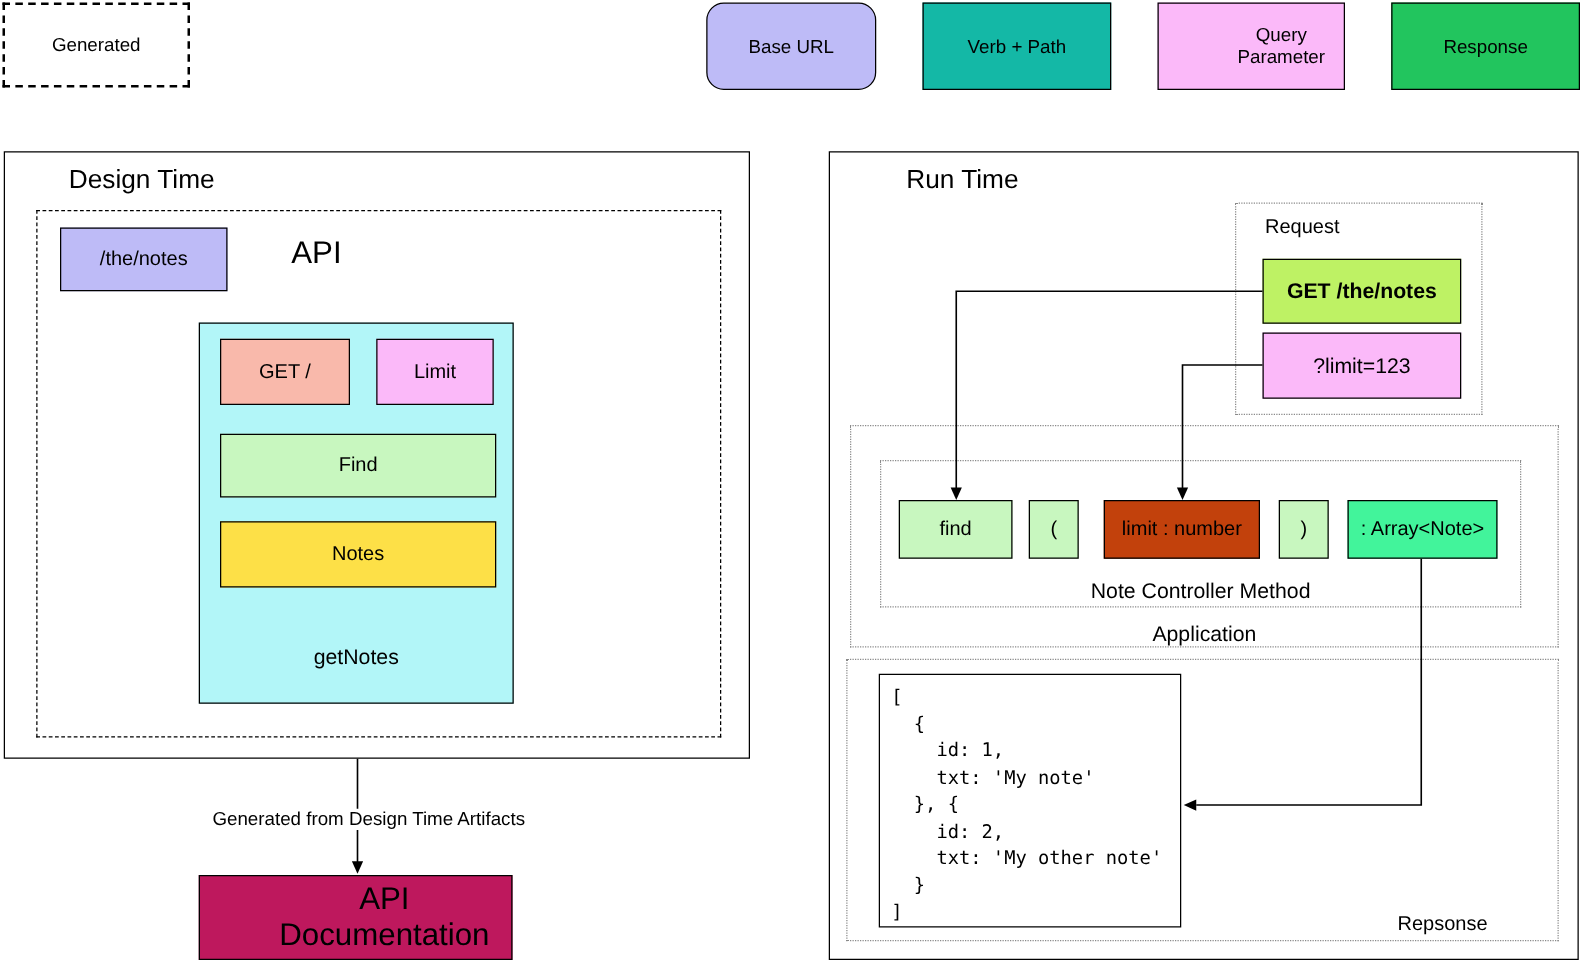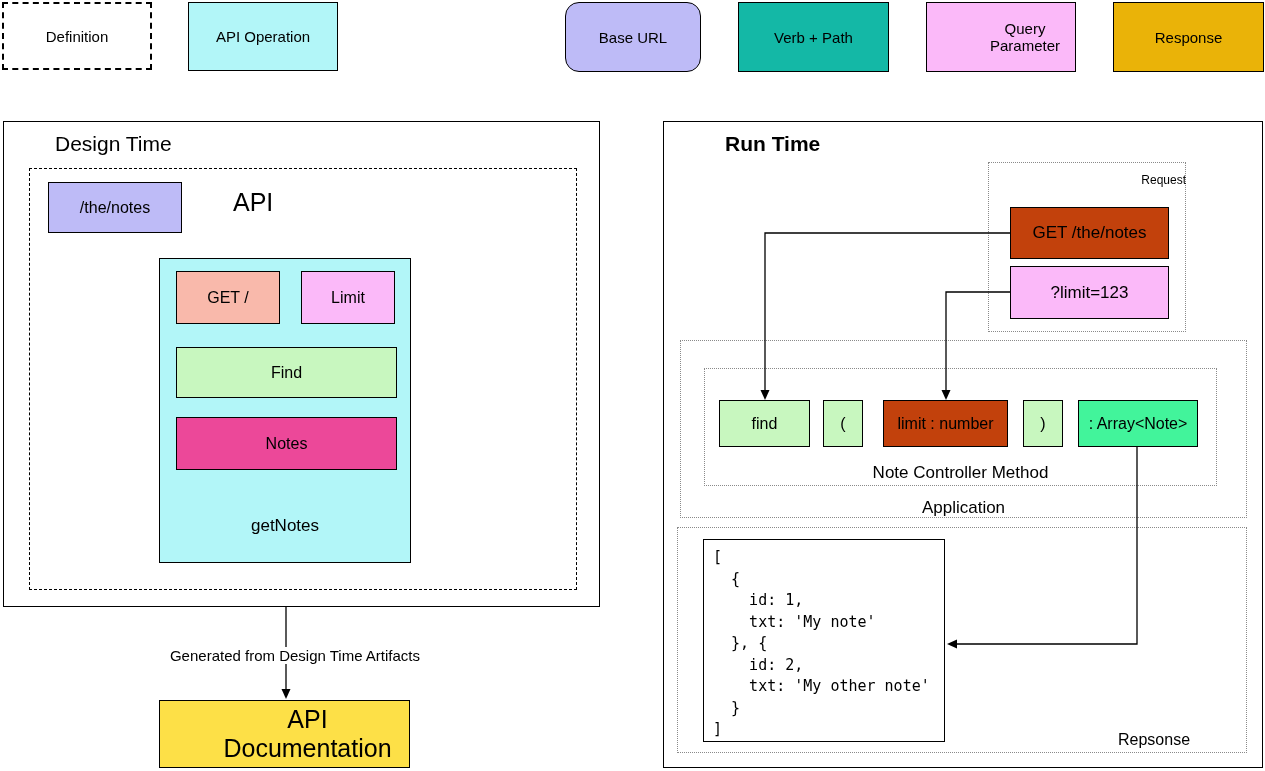--- a/index.html
+++ b/index.html
@@ -63,23 +63,23 @@
   .dt-query      { left: 301px; top: 271px; width: 94px;  height: 53px; }
   .dt-find       { left: 176px; top: 347px; width: 221px; height: 51px; }
   .dt-notes      { left: 176px; top: 417px; width: 221px; height: 53px; }
   .dt-opname     { left: 159px; top: 516px; width: 252px; font-size: 17px; text-align: center; }
   .dt-arrow-label{ left: 150px; top: 647px; width: 290px; text-align: center; font-size: 15px;
                    background: #fff; z-index: 2; }
   .dt-doc        { left: 159px; top: 700px; width: 251px; height: 68px; font-size: 25px; }
 
   
   .rt-box          { left: 663px;  top: 121px; width: 600px; height: 647px; }
-  .rt-title        { left: 697px;  top: 132px; font-weight: bold; }
+  .rt-title        { left: 697px;  top: 132px; }
   .rt-req-frame    { left: 988px;  top: 162px; width: 198px; height: 170px; }
-  .rt-req-label    { left: 988px;  top: 173px; width: 198px; text-align: right; font-size: 12px; }
+  .rt-req-label    { left: 1012px;  top: 173px; width: 198px; text-align: left; font-size: 16px; }
   .rt-req-verb     { left: 1010px; top: 207px; width: 159px; height: 52px; font-size: 17px; }
   .rt-req-query    { left: 1010px; top: 266px; width: 159px; height: 53px; font-size: 17px; }
   .rt-app-frame    { left: 680px;  top: 340px; width: 567px; height: 178px; }
   .rt-app-label    { left: 680px;  top: 498px; width: 567px; text-align: center; font-size: 17px; }
   .rt-ctrl-frame   { left: 704px;  top: 368px; width: 513px; height: 118px; }
   .rt-ctrl-label   { left: 704px;  top: 463px; width: 513px; text-align: center; font-size: 17px; }
   .tok-find        { left: 719px;  top: 400px; width: 91px;  height: 47px; }
   .tok-open        { left: 823px;  top: 400px; width: 40px;  height: 47px; }
   .tok-param       { left: 883px;  top: 400px; width: 125px; height: 47px; }
   .tok-close       { left: 1023px; top: 400px; width: 40px;  height: 47px; }
@@ -95,71 +95,68 @@
   .rt-resp-label   { left: 1118px; top: 731px; font-size: 16px; }
 
   #arrow-layer { position: absolute; left: 0; top: 0; z-index: 1; pointer-events: none; }
 </style>
 </head>
 <body>
 
 <div id="canvas">
 
   <div class="box legend-box lg-definition dashed">
-    <span class="wrap">Definition</span>
-  </div>
-  <div class="box legend-box lg-apiop" style="background: rgb(178, 246, 248);">
-    <span class="wrap">API Operation</span>
+    <span class="wrap">Generated</span>
   </div>
   <div class="box legend-box lg-baseurl" style="background: rgb(190, 187, 247); border-radius: 14px;">
     <span class="wrap">Base URL</span>
   </div>
   <div class="box legend-box lg-verbpath" style="background: #14b8a6;">
     <span class="wrap">Verb + Path</span>
   </div>
   <div class="box legend-box lg-queryparam" style="background: rgb(251, 185, 249);">
     <span class="wrap" style="max-width:90px">Query Parameter</span>
   </div>
-  <div class="box legend-box lg-response" style="background: #eab308;">
+  <div class="box legend-box lg-response" style="background: #22c55e;">
     <span class="wrap">Response</span>
   </div>
 
   <div class="outline dt-box"></div>
   <div class="section-title dt-title">Design Time</div>
   <div class="dashed-frame dt-api-frame"></div>
   <div class="abs dt-api-label">API</div>
   <div class="box dt-baseurl" style="background: rgb(190, 187, 247);">
     <span>/the/notes</span>
   </div>
   <div class="box dt-op" style="background: rgb(178, 246, 248);"></div>
   <div class="box dt-verb" style="background: rgb(249, 185, 171);">
     <span>GET /</span>
   </div>
   <div class="box dt-query" style="background: rgb(251, 185, 249);">
     <span>Limit</span>
   </div>
   <div class="box dt-find" style="background: rgb(200, 247, 191);">
     <span>Find</span>
   </div>
-  <div class="box dt-notes" style="background: #ec4899;">
+  <div class="box dt-notes" style="background: #fde047;">
     <span>Notes</span>
   </div>
   <div class="abs dt-opname">getNotes</div>
 
   <div class="abs dt-arrow-label">Generated from Design Time Artifacts</div>
-  <div class="box dt-doc" style="background: #fde047; padding-left: 46px;">
+  <div class="box dt-doc" style="background: #be185d; padding-left: 46px;">
     <span>API Documentation</span>
   </div>
 
   <div class="outline rt-box"></div>
   <div class="section-title rt-title">Run Time</div>
 
   <div class="dotted-frame rt-req-frame"></div>
   <div class="abs rt-req-label">Request</div>
-  <div class="box rt-req-verb" style="background: #c2410c;">
+  <div class="box rt-req-verb" style="background: #bef264; font-weight: bold;">
     <span>GET /the/notes</span>
   </div>
   <div class="box rt-req-query" style="background: rgb(251, 185, 249);">
     <span>?limit=123</span>
   </div>
 
   <div class="dotted-frame rt-app-frame"></div>
   <div class="abs rt-app-label">Application</div>
   <div class="dotted-frame rt-ctrl-frame"></div>
   <div class="abs rt-ctrl-label">Note Controller Method</div>

